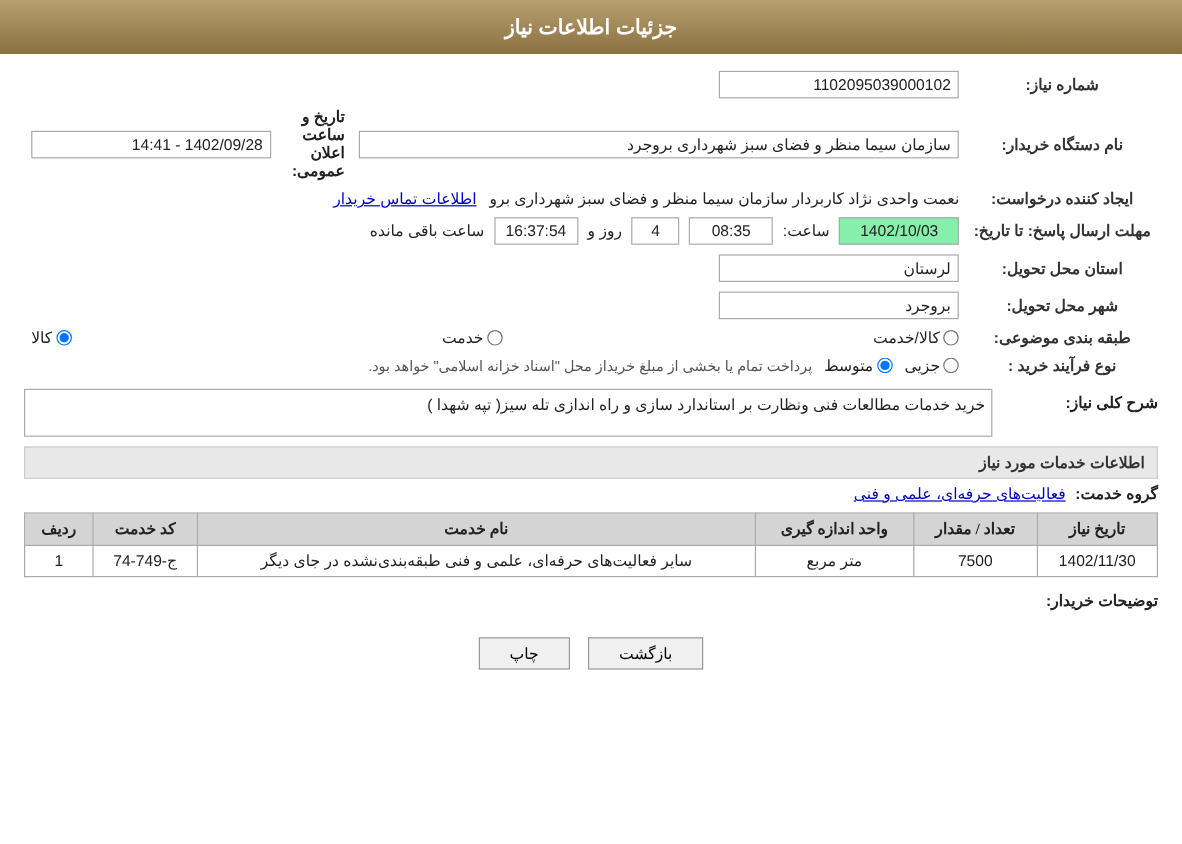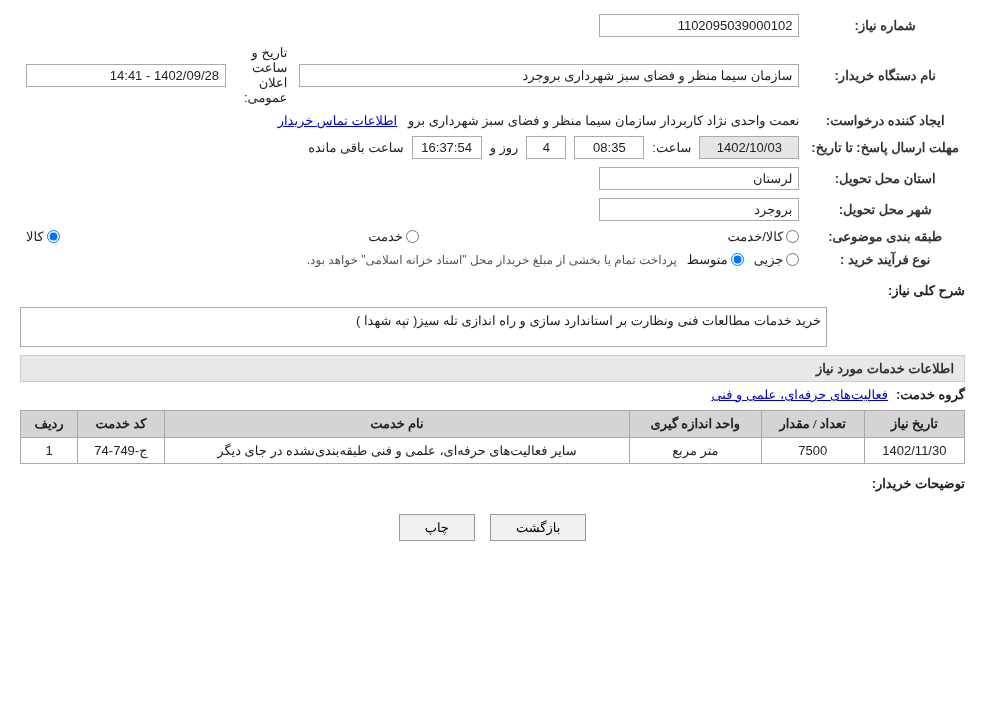--- a/index.html
+++ b/index.html
@@ -55,21 +55,21 @@
       text-align: right;
     }
     .blue-link {
       color: #0000cc;
       text-decoration: underline;
       cursor: pointer;
     }
     .date-box {
       border: 1px solid #aaa;
       padding: 3px 6px;
-      background: #e5e5e5;
+      background: #86efac;
       min-width: 100px;
       text-align: center;
       display: inline-block;
     }
     .small-box {
       border: 1px solid #aaa;
       padding: 3px 6px;
       background: #fff;
       min-width: 40px;
       text-align: center;
@@ -139,20 +139,23 @@
       cursor: pointer;
       font-size: 13px;
       font-family: Tahoma, Arial, sans-serif;
     }
   </style>
 </head>
 <body>
 
 <div class="page-container">
 
+  <div class="header">
+    <span>جزئیات اطلاعات نیاز</span>
+  </div>
 
   <div class="content">
 
     <table class="info-table">
 
       <tbody>
           <tr>
         <td class="label-cell">شماره نیاز:</td>
         <td class="value-cell">
           <span class="input-box">1102095039000102</span>
@@ -160,21 +163,21 @@
         <td width="20"></td>
         <td></td>
       </tr>
 
       <tr>
         <td class="label-cell">نام دستگاه خریدار:</td>
         <td class="value-cell" colspan="3">
           <span class="input-box" style="min-width:500px;">سازمان سیما منظر و فضای سبز شهرداری بروجرد</span>
         </td>
         <td>
-          <span style="font-weight:normal;">تاریخ و ساعت اعلان عمومی:</span>
+          <span style="font-weight:bold;">تاریخ و ساعت اعلان عمومی:</span>
         </td>
         <td>
           <span class="input-box">1402/09/28 - 14:41</span>
         </td>
       </tr>
 
       <tr>
         <td class="label-cell">ایجاد کننده درخواست:</td>
         <td class="value-cell" colspan="5">
           <span>نعمت واحدی نژاد کاربردار سازمان سیما منظر و فضای سبز شهرداری برو</span>
@@ -246,21 +249,21 @@
             </div>
             <span class="farsi-note">پرداخت تمام یا بخشی از مبلغ خریداز محل "اسناد خزانه اسلامی" خواهد بود.</span>
           </div>
         </td>
       </tr>
     </tbody>
       </table>
 
     <div style="display:flex; align-items:flex-start; margin: 5px 0; gap:8px;">
       <span style="font-weight:bold; white-space:nowrap; width:130px; text-align:right; flex-shrink:0; padding-top:4px;">شرح کلی نیاز:</span>
-      <div style="flex:1; border:1px solid #aaa; background:#fff; padding:5px; text-align:right; direction:rtl; min-height:40px;margin-top:28px;">خرید خدمات مطالعات فنی ونظارت بر استاندارد سازی و راه اندازی تله سیز( تپه شهدا )</div>
+      <div style="flex:1; border:1px solid #aaa; background:#fff; padding:5px; text-align:right; direction:rtl; min-height:40px;">خرید خدمات مطالعات فنی ونظارت بر استاندارد سازی و راه اندازی تله سیز( تپه شهدا )</div>
     </div>
 
     <div class="section-title">اطلاعات خدمات مورد نیاز</div>
 
     <div style="display:flex; align-items:center; margin:5px 0; gap:8px;">
       <span style="font-weight:bold; white-space:nowrap;">گروه خدمت:</span>
       <span class="blue-link">فعالیت‌های حرفه‌ای، علمی و فنی</span>
     </div>
 
     <table class="services-table">

